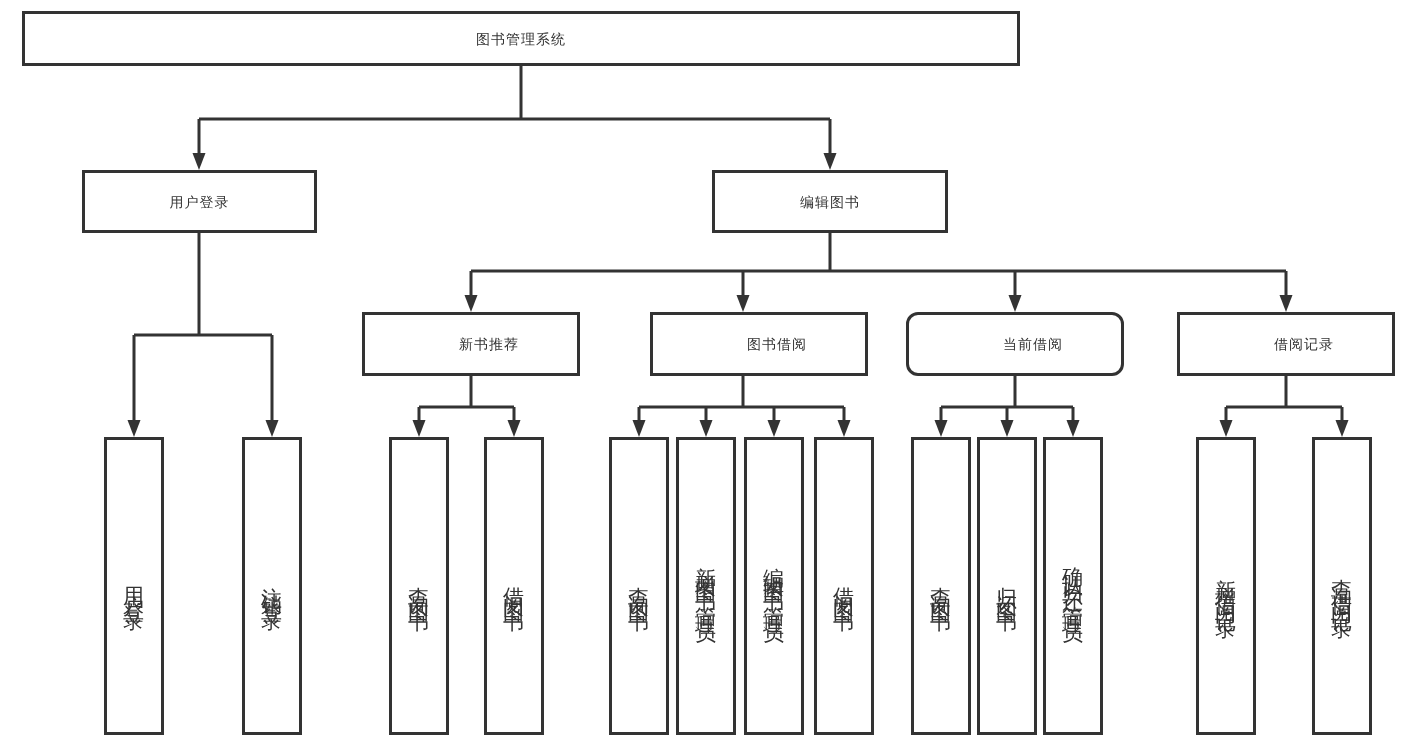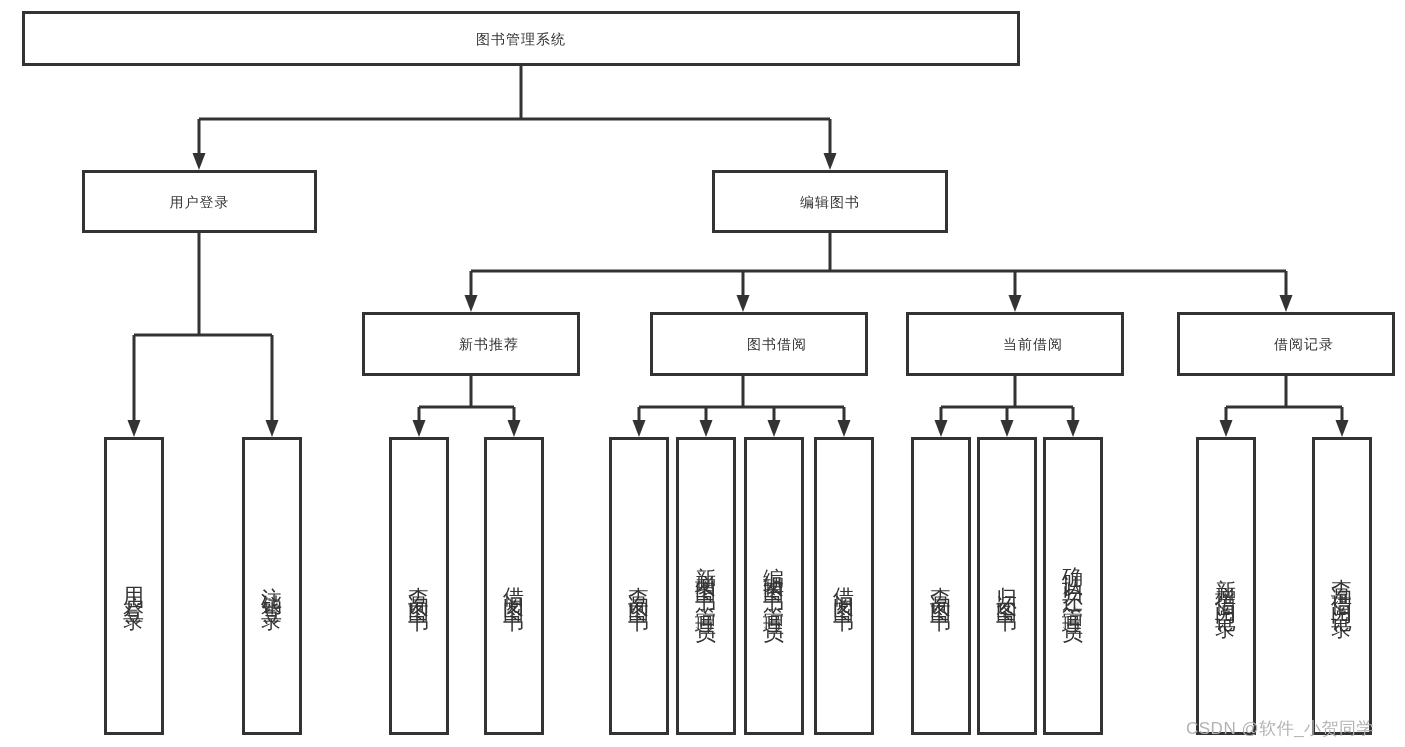--- a/index.html
+++ b/index.html
@@ -85,32 +85,31 @@
     </g>
   </svg>
 
   <div class="box box-h box-root">图书管理系统</div>
 
   <div class="box box-h box-l2" style="left:82px;width:235px;">用户登录</div>
   <div class="box box-h box-l2" style="left:712px;width:236px;">编辑图书</div>
 
   <div class="box box-h box-l3" style="left:362px;width:218px;">新书推荐</div>
   <div class="box box-h box-l3" style="left:634px;width:218px;margin-left:16px;">图书借阅</div>
-  <div class="box box-h box-l3" style="left:906px;width:218px;">当前借阅</div>
+  <div class="box box-h box-l3" style="left:906px;width:218px;border-radius:12px;">当前借阅</div>
   <div class="box box-h box-l3" style="left:1177px;width:218px;">借阅记录</div>
 
   <div class="box box-v" style="left:104px;">用户登录</div>
   <div class="box box-v" style="left:242px;">注销登录</div>
   <div class="box box-v" style="left:389px;">查询图书</div>
   <div class="box box-v" style="left:484px;">借阅图书</div>
   <div class="box box-v" style="left:609px;">查询图书</div>
   <div class="box box-v" style="left:676px;">新增图书（管理员）</div>
   <div class="box box-v" style="left:744px;">编辑图书（管理员）</div>
   <div class="box box-v" style="left:814px;">借阅图书</div>
   <div class="box box-v" style="left:911px;">查询图书</div>
   <div class="box box-v" style="left:977px;">归还图书</div>
   <div class="box box-v" style="left:1043px;">确认归还（管理员）</div>
   <div class="box box-v" style="left:1196px;">新增借阅记录</div>
   <div class="box box-v" style="left:1312px;">查询借阅记录</div>
 
-  <div class="watermark">CSDN @软件_小贺同学</div>
 
 </div>
 
 </body></html>

